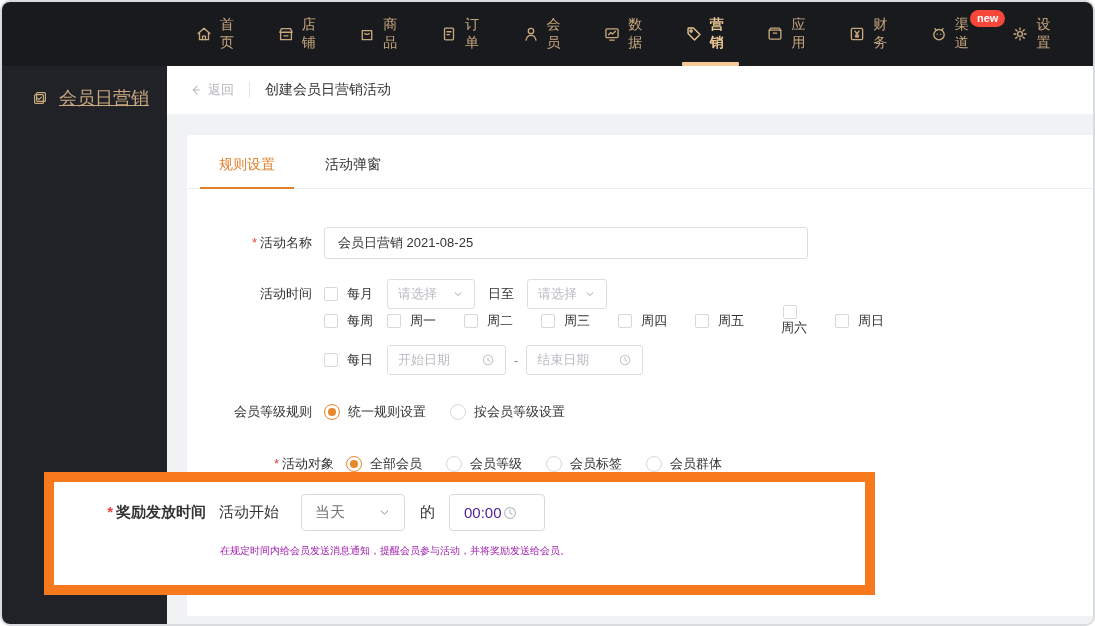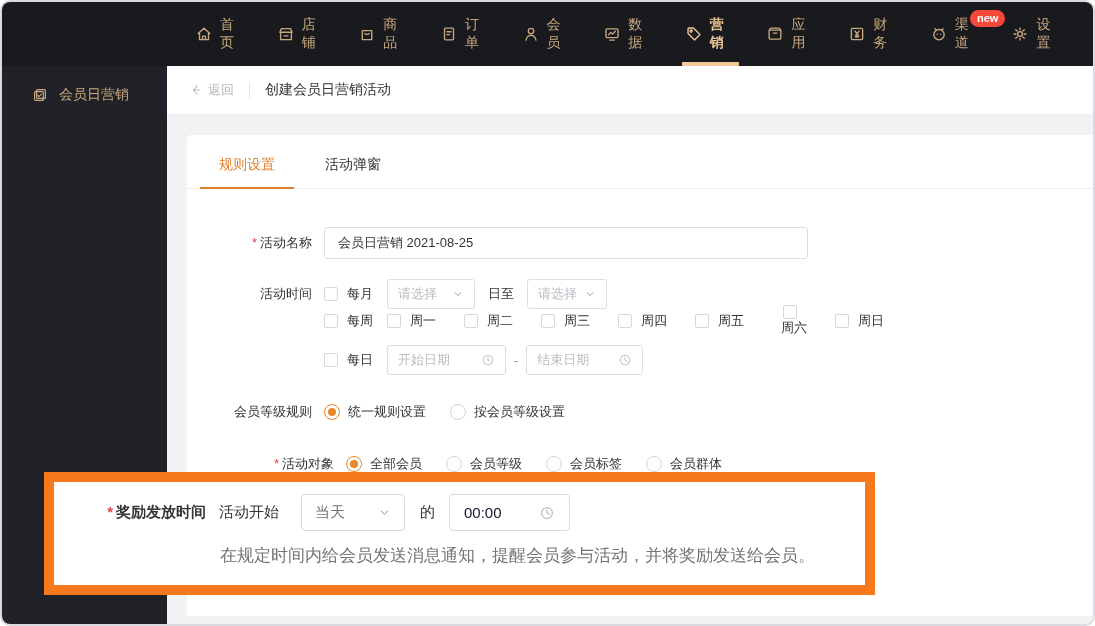--- a/index.html
+++ b/index.html
@@ -10,21 +10,21 @@
   .topnav{position:absolute;top:0;left:0;right:0;height:64px;background:#191a1e;display:flex;align-items:stretch;padding-left:193px;}
   .nav-item{position:relative;display:flex;align-items:center;gap:7px;margin-right:30px;color:#c8a87e;font-size:14px;cursor:pointer;}
   .nav-item .nicon{display:inline-flex;width:18px;height:18px;}
   .nav-item .nicon svg{width:18px;height:18px;}
   .nav-item.active{color:#eac694;font-weight:600;}
   .nav-item.active::after{content:"";position:absolute;left:-3px;right:-3px;bottom:0;height:4px;background:#f3ca97;border-radius:1px;}
   .nav-badge{position:absolute;top:8px;right:-24px;background:#f5483b;color:#fff;font-size:11px;line-height:17px;padding:0 7px;border-radius:9px;font-weight:600;}
 
   
   .sidebar{position:absolute;top:64px;left:0;width:165px;bottom:0;background:#202227;}
-  .side-item{display:flex;align-items:center;gap:11px;padding:20px 0 0 30px;color:#c8a87e;font-size:14px;cursor:pointer;}
+  .side-item{display:flex;align-items:center;gap:11px;padding:20px 0 0 30px;color:#c8a87e;font-size:18px;cursor:pointer;text-decoration:underline;}
   .side-item .nicon{display:inline-flex;width:16px;height:16px;}
   .side-item .nicon svg{width:16px;height:16px;}
 
   
   .main{position:absolute;top:64px;left:165px;right:0;bottom:0;background:#f1f2f4;}
   .page-header{position:absolute;top:0;left:0;right:0;height:48px;background:#fff;display:flex;align-items:center;padding-left:21px;}
   .back-link{display:flex;align-items:center;gap:6px;color:#b4b6ba;font-size:13px;cursor:pointer;}
   .back-link .nicon{display:inline-flex;width:14px;height:14px;}
   .back-link .nicon svg{width:14px;height:14px;}
   .hdr-divider{width:1px;height:16px;background:#e3e4e6;margin:0 15px;}
@@ -62,24 +62,24 @@
 
   
   .highlight{position:absolute;left:42px;top:470px;width:831px;height:123px;border:10px solid #f6791d;background:#fff;z-index:20;}
   .hl-row{position:absolute;left:0;top:12px;display:flex;align-items:center;font-size:15px;color:#333;}
   .hl-label{width:152px;text-align:right;font-weight:700;flex:none;}
   .hl-prefix{margin-left:13px;}
   .bigsel{margin-left:22px;width:104px;height:37px;border:1px solid #d7d9dd;border-radius:4px;display:flex;align-items:center;justify-content:space-between;padding:0 13px;color:#737373;cursor:pointer;background:#fff;}
   .bigsel .chev{display:inline-flex;width:13px;height:13px;color:#85888e;}
   .bigsel .chev svg{width:13px;height:13px;}
   .hl-mid{margin-left:15px;}
-  .bigtime{margin-left:14px;width:121px;height:37px;border:1px solid #d7d9dd;border-radius:4px;display:flex;align-items:center;justify-content:space-between;padding:0 14px;color:#0f172a;background:#fff;cursor:text;}
+  .bigtime{margin-left:14px;width:96px;height:37px;border:1px solid #d7d9dd;border-radius:4px;display:flex;align-items:center;padding:0 14px;color:#4c1d95;background:#fff;cursor:text;}
   .bigtime .clock{width:16px;height:16px;color:#b9bcc1;}
   .bigtime .clock svg{width:16px;height:16px;}
-  .hl-help{position:absolute;left:166px;top:62px;font-size:17px;color:#737373;}
+  .hl-help{position:absolute;left:166px;top:62px;font-size:10px;color:#a21caf;}
 </style>
 </head>
 <body>
 
 <div class="frame">
 
   <div class="topnav">
     <div class="nav-item">
       <span class="nicon">
           <svg viewBox="0 0 16 16" fill="none" stroke="currentColor" stroke-width="1.2" stroke-linecap="round" stroke-linejoin="round">

